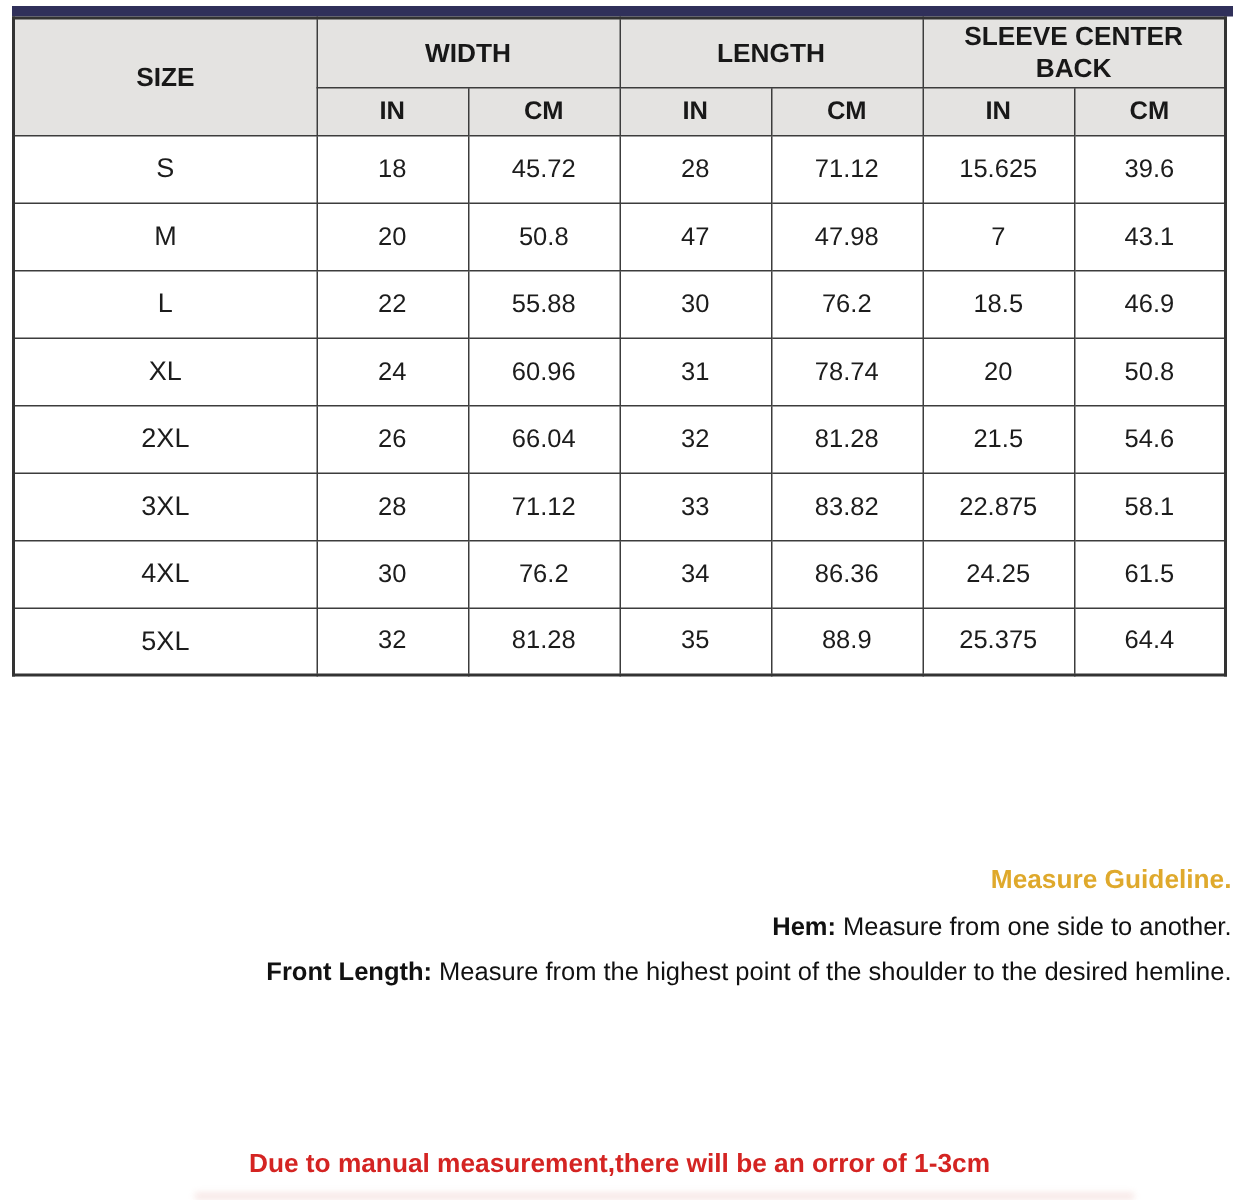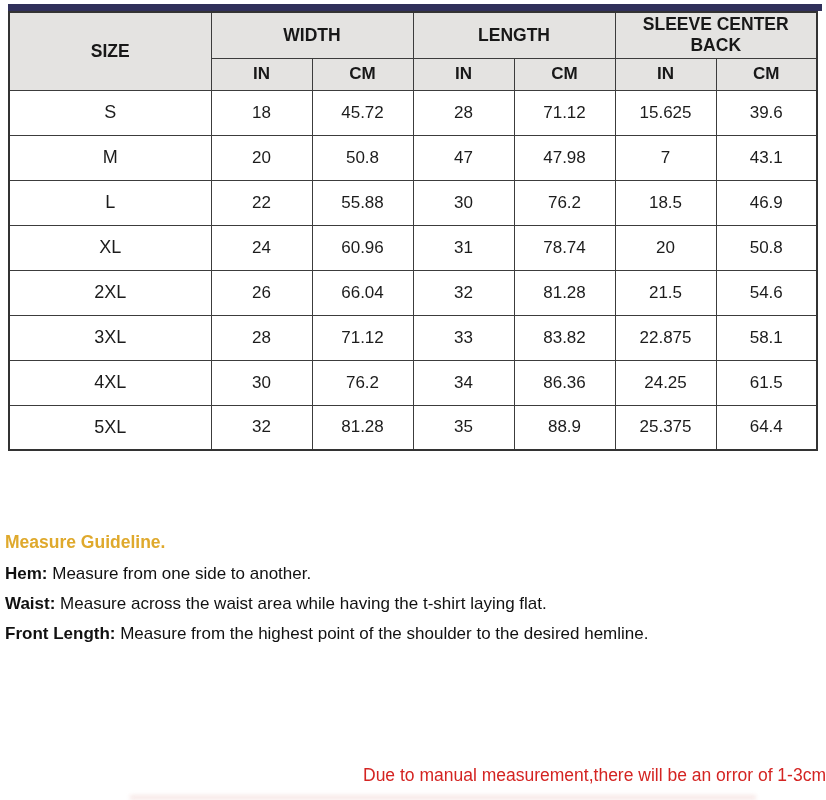--- a/index.html
+++ b/index.html
@@ -37,39 +37,40 @@
     background: #e4e3e1;
     font-weight: bold;
     color: #181818;
   }
   .size-table thead tr.group-row th { height: 46px; font-size: 17.5px; line-height: 21px; }
   .size-table thead tr.unit-row th { height: 32px; }
   .size-table tbody td { height: 45px; background: #ffffff; color: #1c1c1c; }
   .size-table tbody td.size-cell { font-size: 18px; }
 
   .guide {
-    position: absolute; left: 5px; top: 532px; width: 816px;
+    position: absolute; left: 5px; top: 576px; width: 816px;
     color: #111111;
+    text-align: right;
   }
   .guide-title {
     font-weight: bold;
     font-size: 17.5px;
     margin: 0 0 12px 0;
   }
   .guide p {
     margin: 0 0 12px 0;
     font-size: 17px;
     line-height: 18px;
   }
   .guide p b { font-weight: bold; }
 
   .notice {
     position: absolute; left: 0; top: 765px; width: 826px;
-    text-align: right;
-    font-weight: normal;
+    text-align: center;
+    font-weight: bold;
     font-size: 17.5px;
   }
 
   .bottom-smear {
     position: absolute; left: 130px; right: 70px; bottom: 0;
     height: 5px;
     background: #e9bcb8;
     opacity: 0.35;
     filter: blur(2px);
   }
@@ -179,21 +180,20 @@
         <td>88.9</td>
         <td>25.375</td>
         <td>64.4</td>
       </tr>
     </tbody>
   </table>
 
   <div class="guide">
     <div class="guide-title" style="color:#dfa92c">Measure Guideline.</div>
     <p><b>Hem:</b><span> Measure from one side to another.</span></p>
-    <p><b>Waist:</b><span> Measure across the waist area while having the t-shirt laying flat.</span></p>
     <p><b>Front Length:</b><span> Measure from the highest point of the shoulder to the desired hemline.</span></p>
   </div>
 
   <div class="notice" style="color:#d42422">Due to manual measurement,there will be an orror of 1-3cm</div>
 
   <div class="bottom-smear"></div>
 
 </div>
 
 </body></html>

